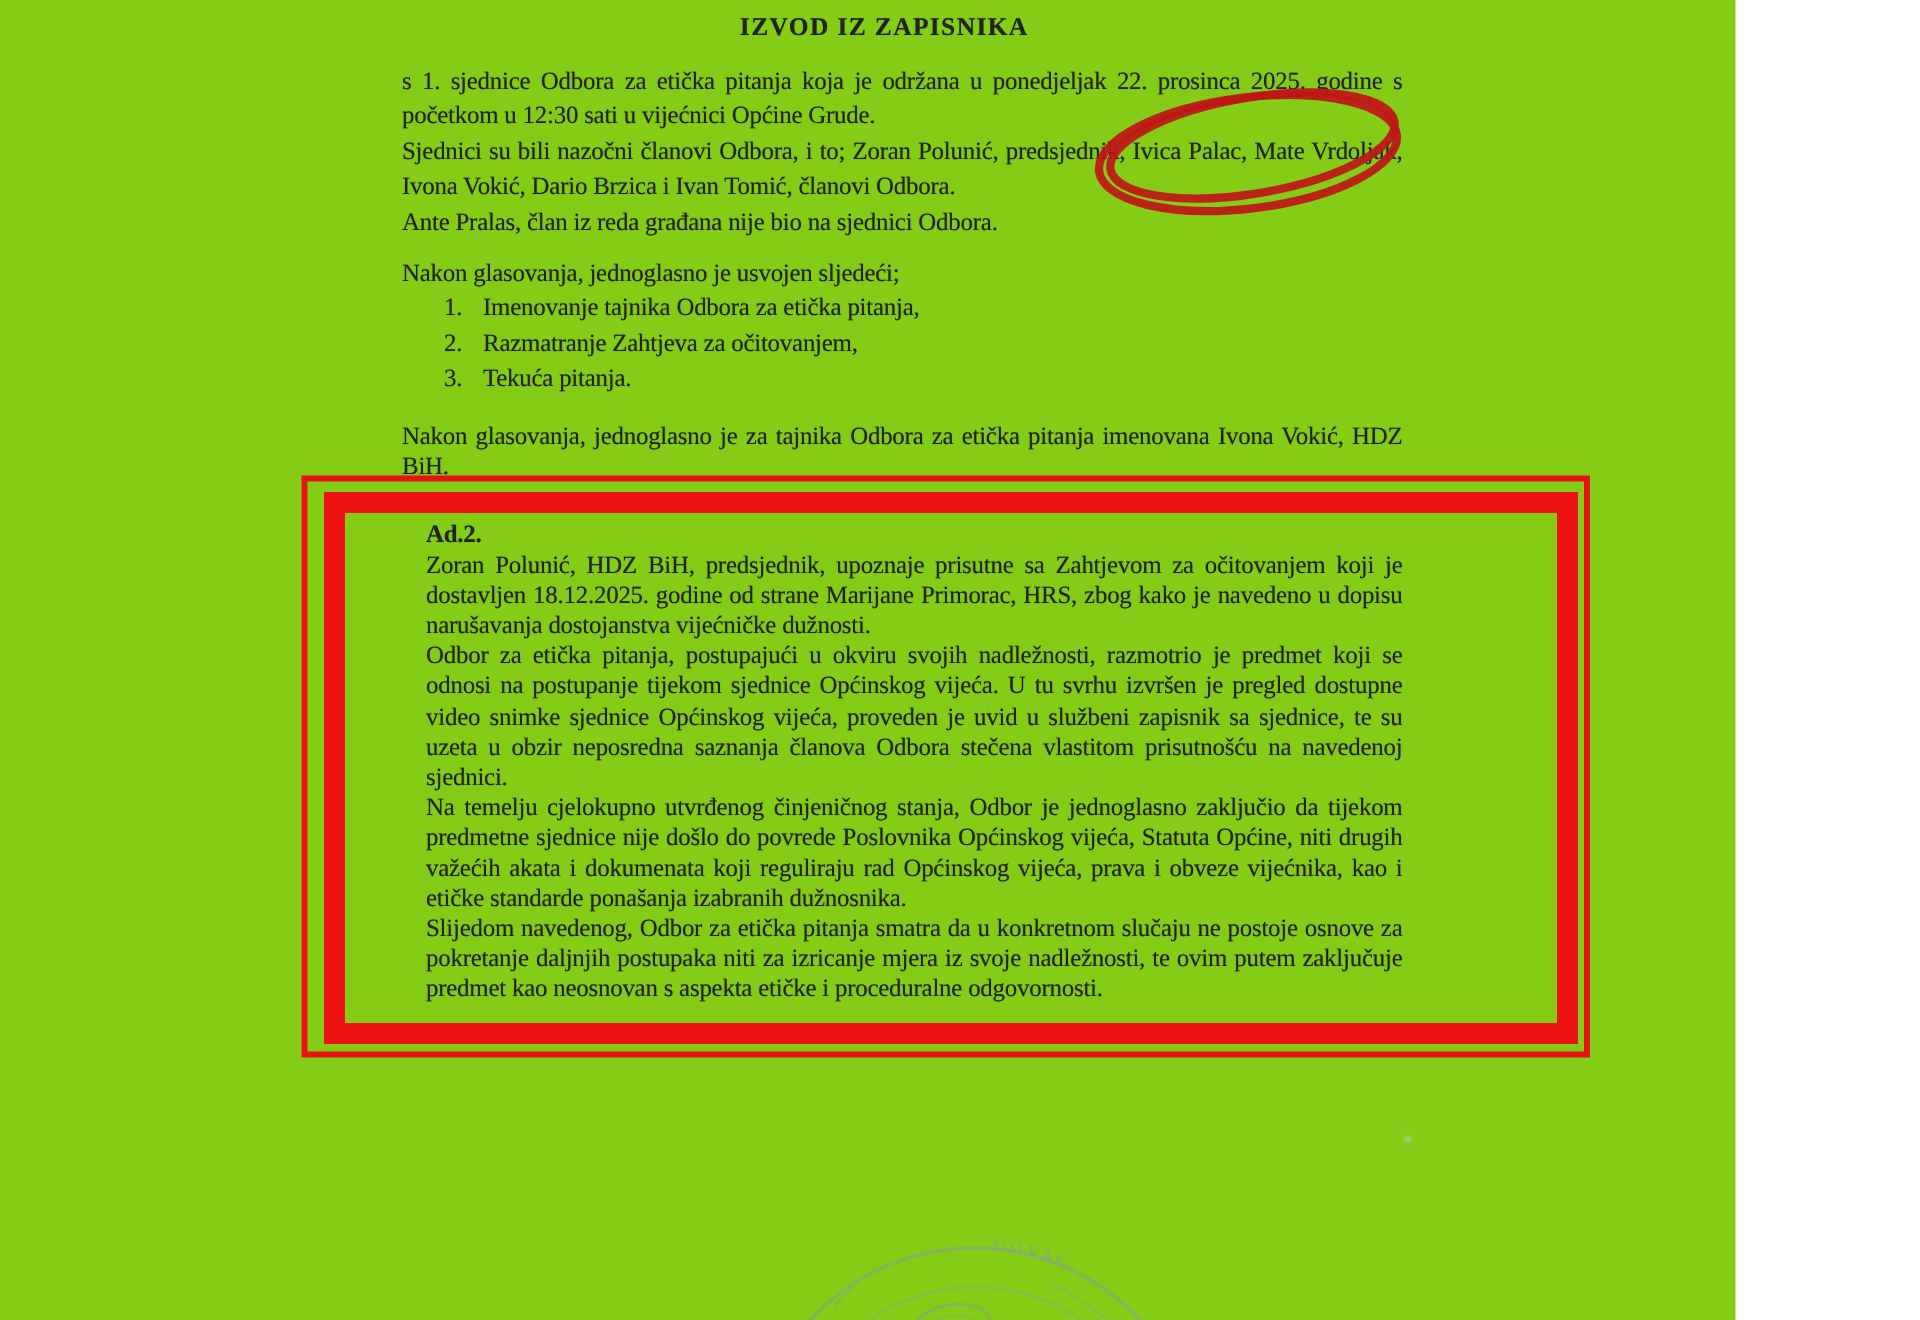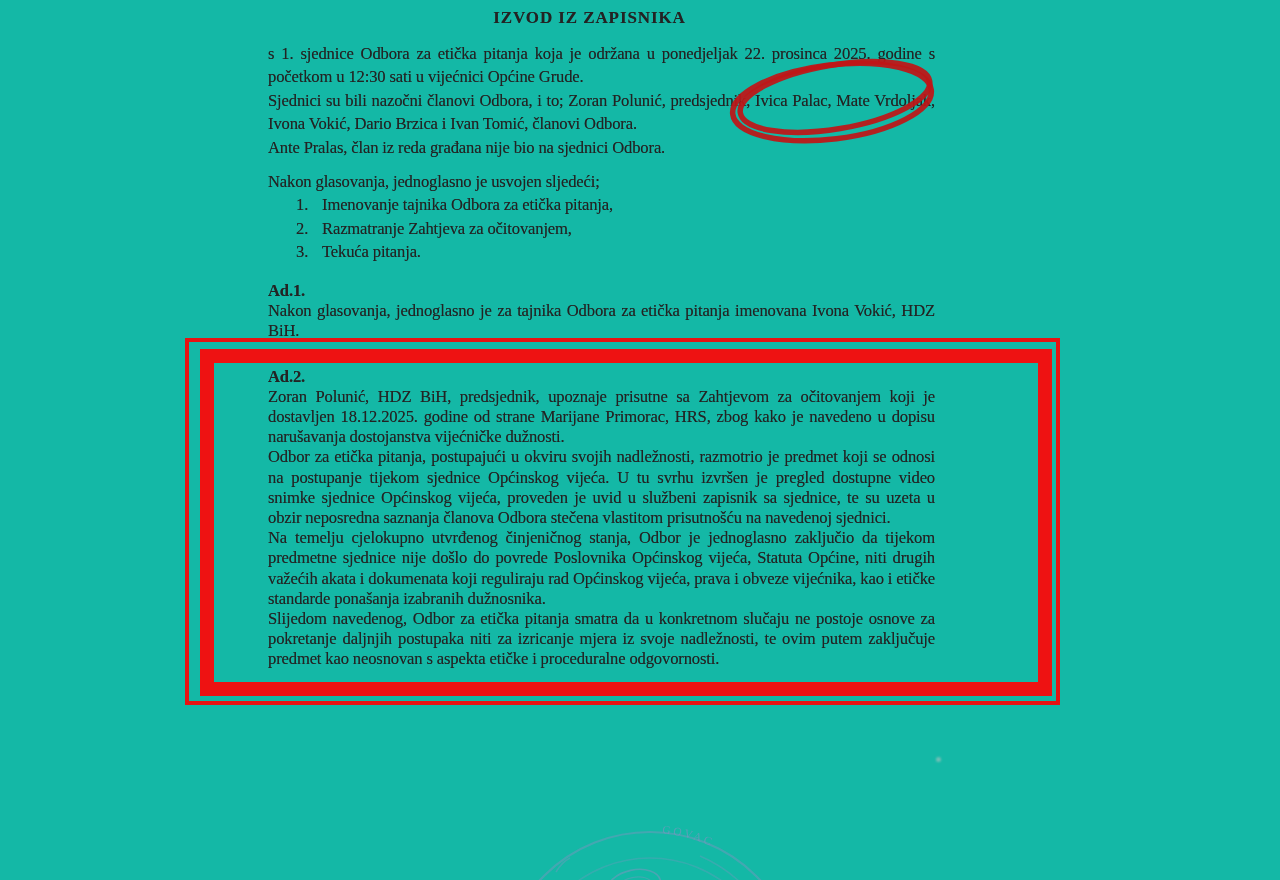--- a/index.html
+++ b/index.html
@@ -1,18 +1,18 @@
 <!DOCTYPE html>
 <html><head>
 <meta charset="utf-8">
 <style>
   html,body { margin:0; padding:0; background:#ffffff; }
   .page {
-    position:relative; width:1280px; height:880px;
-    background:#14b8a6; overflow:hidden;
+    position:relative; width:1157px; height:880px;
+    background:#84cc16; overflow:hidden;
     font-family:"Liberation Serif", serif;
   }
   .doc {
     position:absolute; left:268px; top:6px; width:667px;
     font-size:16.6px; line-height:23.6px; letter-spacing:-0.15px;
     color:#232323; text-shadow:0 0 0.6px rgba(40,40,40,0.55);
   }
   .doc p { margin:0; text-align:justify; }
   h1.title {
     font-size:17px; font-weight:700; letter-spacing:0.9px;
@@ -24,21 +24,21 @@
     margin:6px 0 13px 0; transform:translateX(-60px);
   }
   ul.agenda { list-style:none; margin:0; padding:0; }
   ul.agenda li { display:flex; }
   ul.agenda .num { width:26px; margin-left:28px; flex:none; }
   ul.agenda .txt { flex:1; }
   .sec { line-height:20.2px; }
   .sec h3 { margin:0; font-size:inherit; font-weight:700; }
   #ad1 { margin-top:17px; }
   #ad3 { margin-top:24px; }
-  .redbox { margin-top:25px; position:relative; z-index:5; }
+  .redbox { margin-top:25px; position:relative; z-index:5;margin-left:16px; }
   .box-outer, .box-inner {
     position:absolute; pointer-events:none; z-index:3;
   }
   .box-outer {
     top:-29px; bottom:-35px; left:-83px; right:-125px;
     border:4px solid #e71312;
   }
   .box-inner {
     top:-18px; bottom:-26px; left:-68px; right:-117px;
     border:14px solid #ee1212;
@@ -90,21 +90,20 @@
         <span class="num">2.</span>
         <span class="txt">Razmatranje Zahtjeva za očitovanjem,</span>
       </li>
       <li>
         <span class="num">3.</span>
         <span class="txt">Tekuća pitanja.</span>
       </li>
     </ul>
 
     <section class="sec" id="ad1">
-      <h3>Ad.1.</h3>
       <p>Nakon glasovanja, jednoglasno je za tajnika Odbora za etička pitanja imenovana Ivona Vokić, HDZ BiH.</p>
     </section>
 
     <section class="sec redbox" id="ad2">
       <div class="box-outer"></div>
       <div class="box-inner"></div>
       <h3>Ad.2.</h3>
       <p>Zoran Polunić, HDZ BiH, predsjednik, upoznaje prisutne sa Zahtjevom za očitovanjem koji je dostavljen 18.12.2025. godine od strane Marijane Primorac, HRS, zbog kako je navedeno u dopisu narušavanja dostojanstva vijećničke dužnosti.</p>
       <p>Odbor za etička pitanja, postupajući u okviru svojih nadležnosti, razmotrio je predmet koji se odnosi na postupanje tijekom sjednice Općinskog vijeća. U tu svrhu izvršen je pregled dostupne video snimke sjednice Općinskog vijeća, proveden je uvid u službeni zapisnik sa sjednice, te su uzeta u obzir neposredna saznanja članova Odbora stečena vlastitom prisutnošću na navedenoj sjednici.</p>
       <p>Na temelju cjelokupno utvrđenog činjeničnog stanja, Odbor je jednoglasno zaključio da tijekom predmetne sjednice nije došlo do povrede Poslovnika Općinskog vijeća, Statuta Općine, niti drugih važećih akata i dokumenata koji reguliraju rad Općinskog vijeća, prava i obveze vijećnika, kao i etičke standarde ponašanja izabranih dužnosnika.</p>

